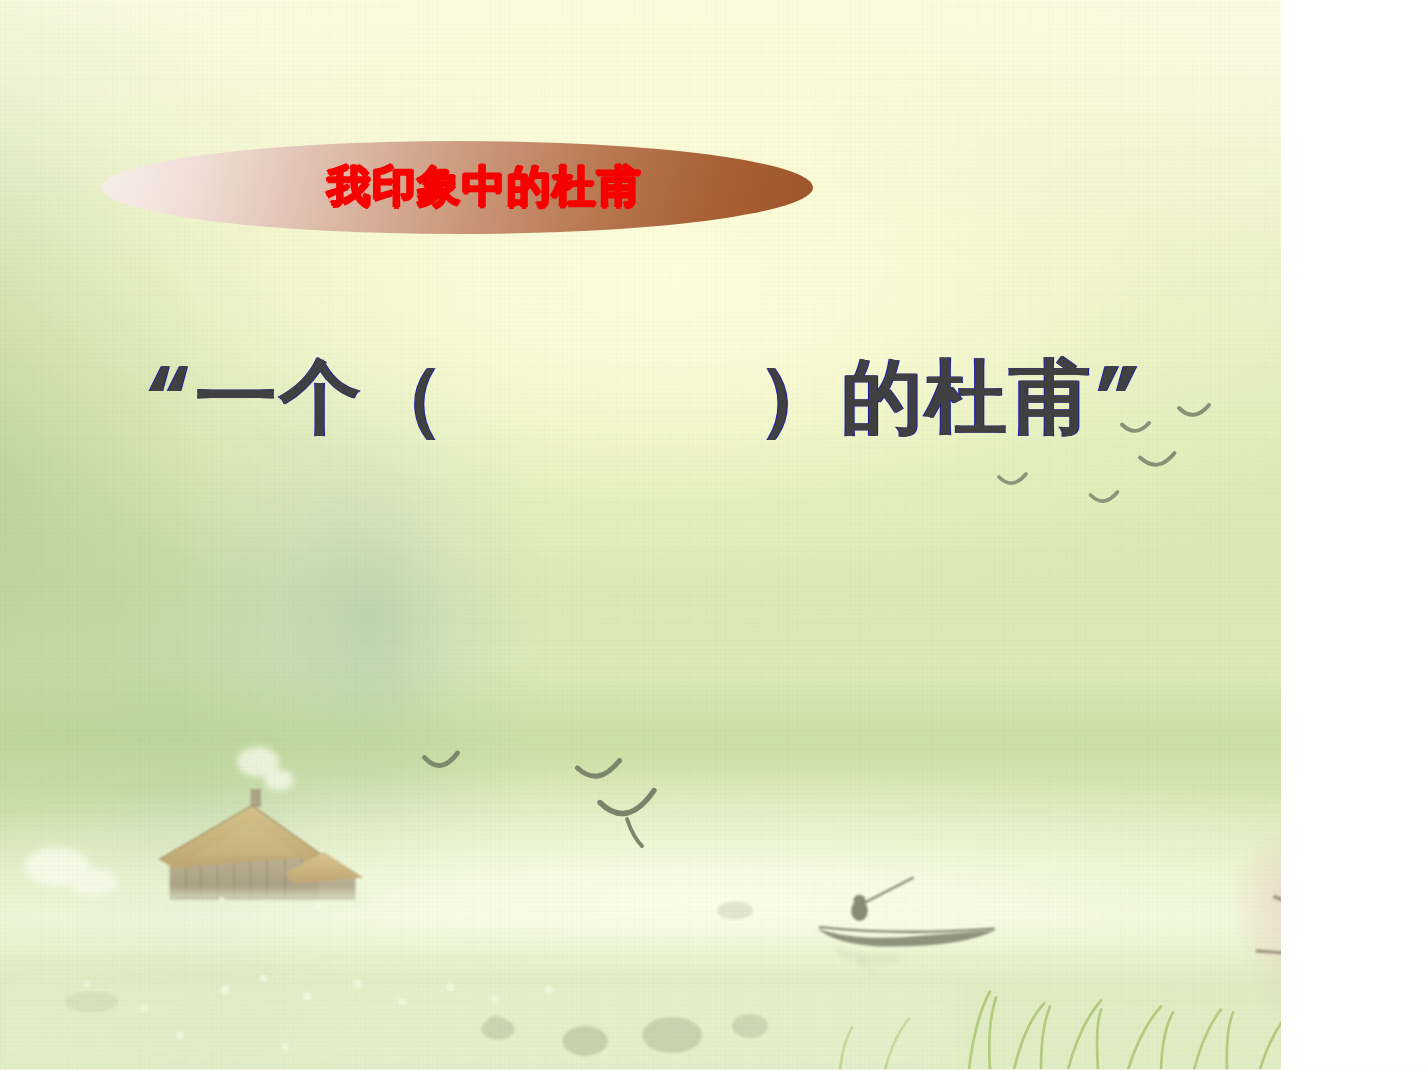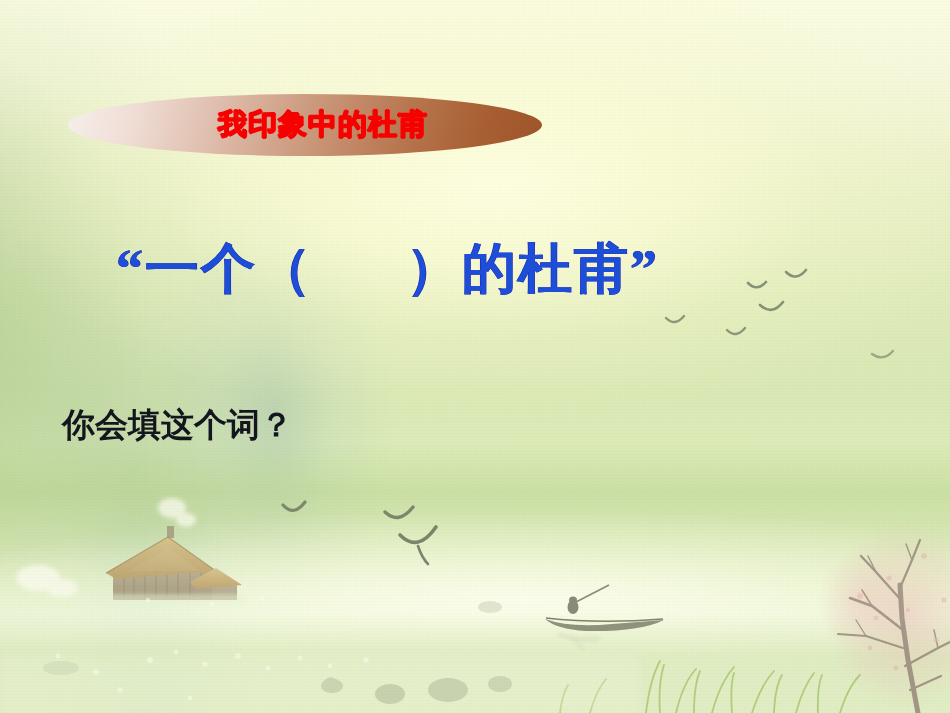--- a/index.html
+++ b/index.html
@@ -7,21 +7,21 @@
     margin: 0;
     padding: 0;
     background: #ffffff;
   }
   body {
     font-family: "Liberation Serif", "DejaVu Serif", serif;
   }
 
   #slide {
     position: relative;
-    width: 950px;
+    width: 854px;
     height: 713px;
     overflow: hidden;
     background: #f2f5d8;
   }
 
   
   .bg-layer {
     position: absolute;
     inset: 0;
     pointer-events: none;
@@ -163,24 +163,24 @@
     letter-spacing: 1px;
     white-space: nowrap;
     text-shadow:
        1px 0 0 #f70000, -1px 0 0 #f70000,
        0 1px 0 #f70000, 0 -1px 0 #f70000;
   }
 
   
   #main-heading {
     position: absolute;
-    left: 116px;
+    left: 96px;
     top: 240px;
-    color: #1d4ed8;
-    font-family: Liberation Serif, serif;
+    color: #404040;
+    font-family: Liberation Mono, monospace;
     font-weight: bold;
     font-size: 54px;
     line-height: 1.1;
     white-space: pre;
     letter-spacing: 2px;
     text-shadow: 0.6px 0 0 #1c1cad, -0.6px 0 0 #1c1cad;
   }
 
   
   #prompt-text {
@@ -407,16 +407,15 @@
   <div class="bg-layer bg-grain"></div>
 
   <div id="banner">
     <div class="oval"></div>
     <div class="banner-text">我印象中的杜甫</div>
   </div>
 
   <div id="main-heading">“一个（      ）的杜甫”</div>
 
   <div id="prompt-text">
-    <span class="line">你会填这个词？</span>
   </div>
 
 </div>
 
 </body></html>

